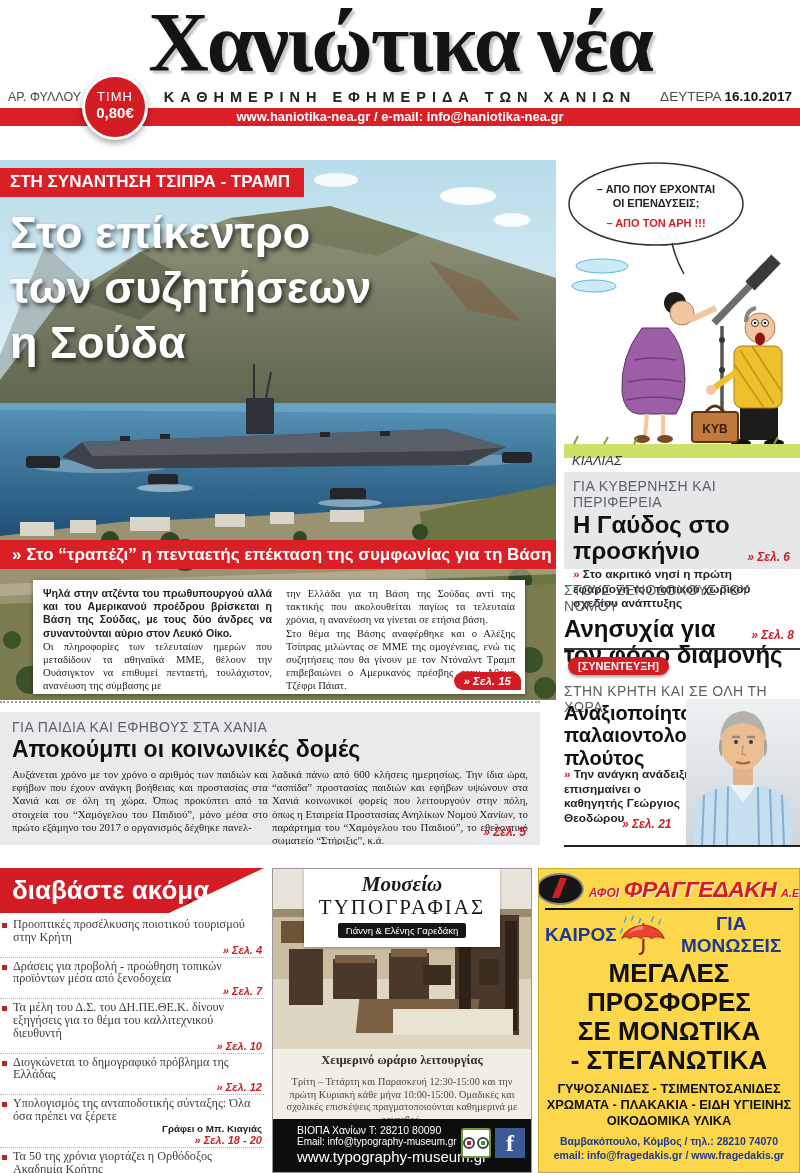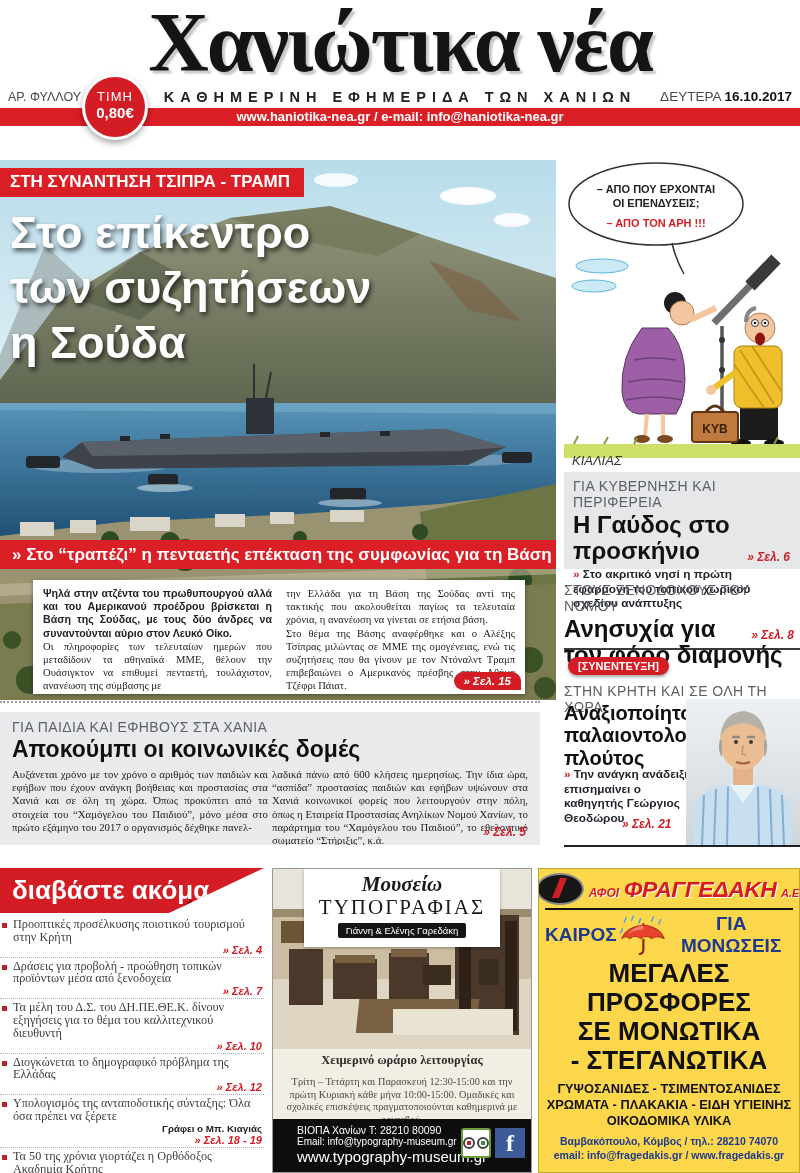--- a/index.html
+++ b/index.html
@@ -386,21 +386,21 @@
         <div class="ra-text">Τα μέλη του Δ.Σ. του ΔΗ.ΠΕ.ΘΕ.Κ. δίνουν εξηγήσεις για το θέμα του καλλιτεχνικού διευθυντή</div>
         <div class="ra-page">» Σελ. 10</div>
       </div>
       <div class="ra-item">
         <div class="ra-text">Διογκώνεται το δημογραφικό πρόβλημα της Ελλάδας</div>
         <div class="ra-page">» Σελ. 12</div>
       </div>
       <div class="ra-item">
         <div class="ra-text">Υπολογισμός της ανταποδοτικής σύνταξης: Όλα όσα πρέπει να ξέρετε</div>
         <div class="ra-by">Γράφει ο Μπ. Κιαγιάς</div>
-        <div class="ra-page">» Σελ. 18 - 19</div>
+        <div class="ra-page">» Σελ. 18 - 20</div>
       </div>
       <div class="ra-item">
         <div class="ra-text">Τα 50 της χρόνια γιορτάζει η Ορθόδοξος Ακαδημία Κρήτης</div>
 
       </div>
 
     </div>
   </div>
 
   <div class="mus">

